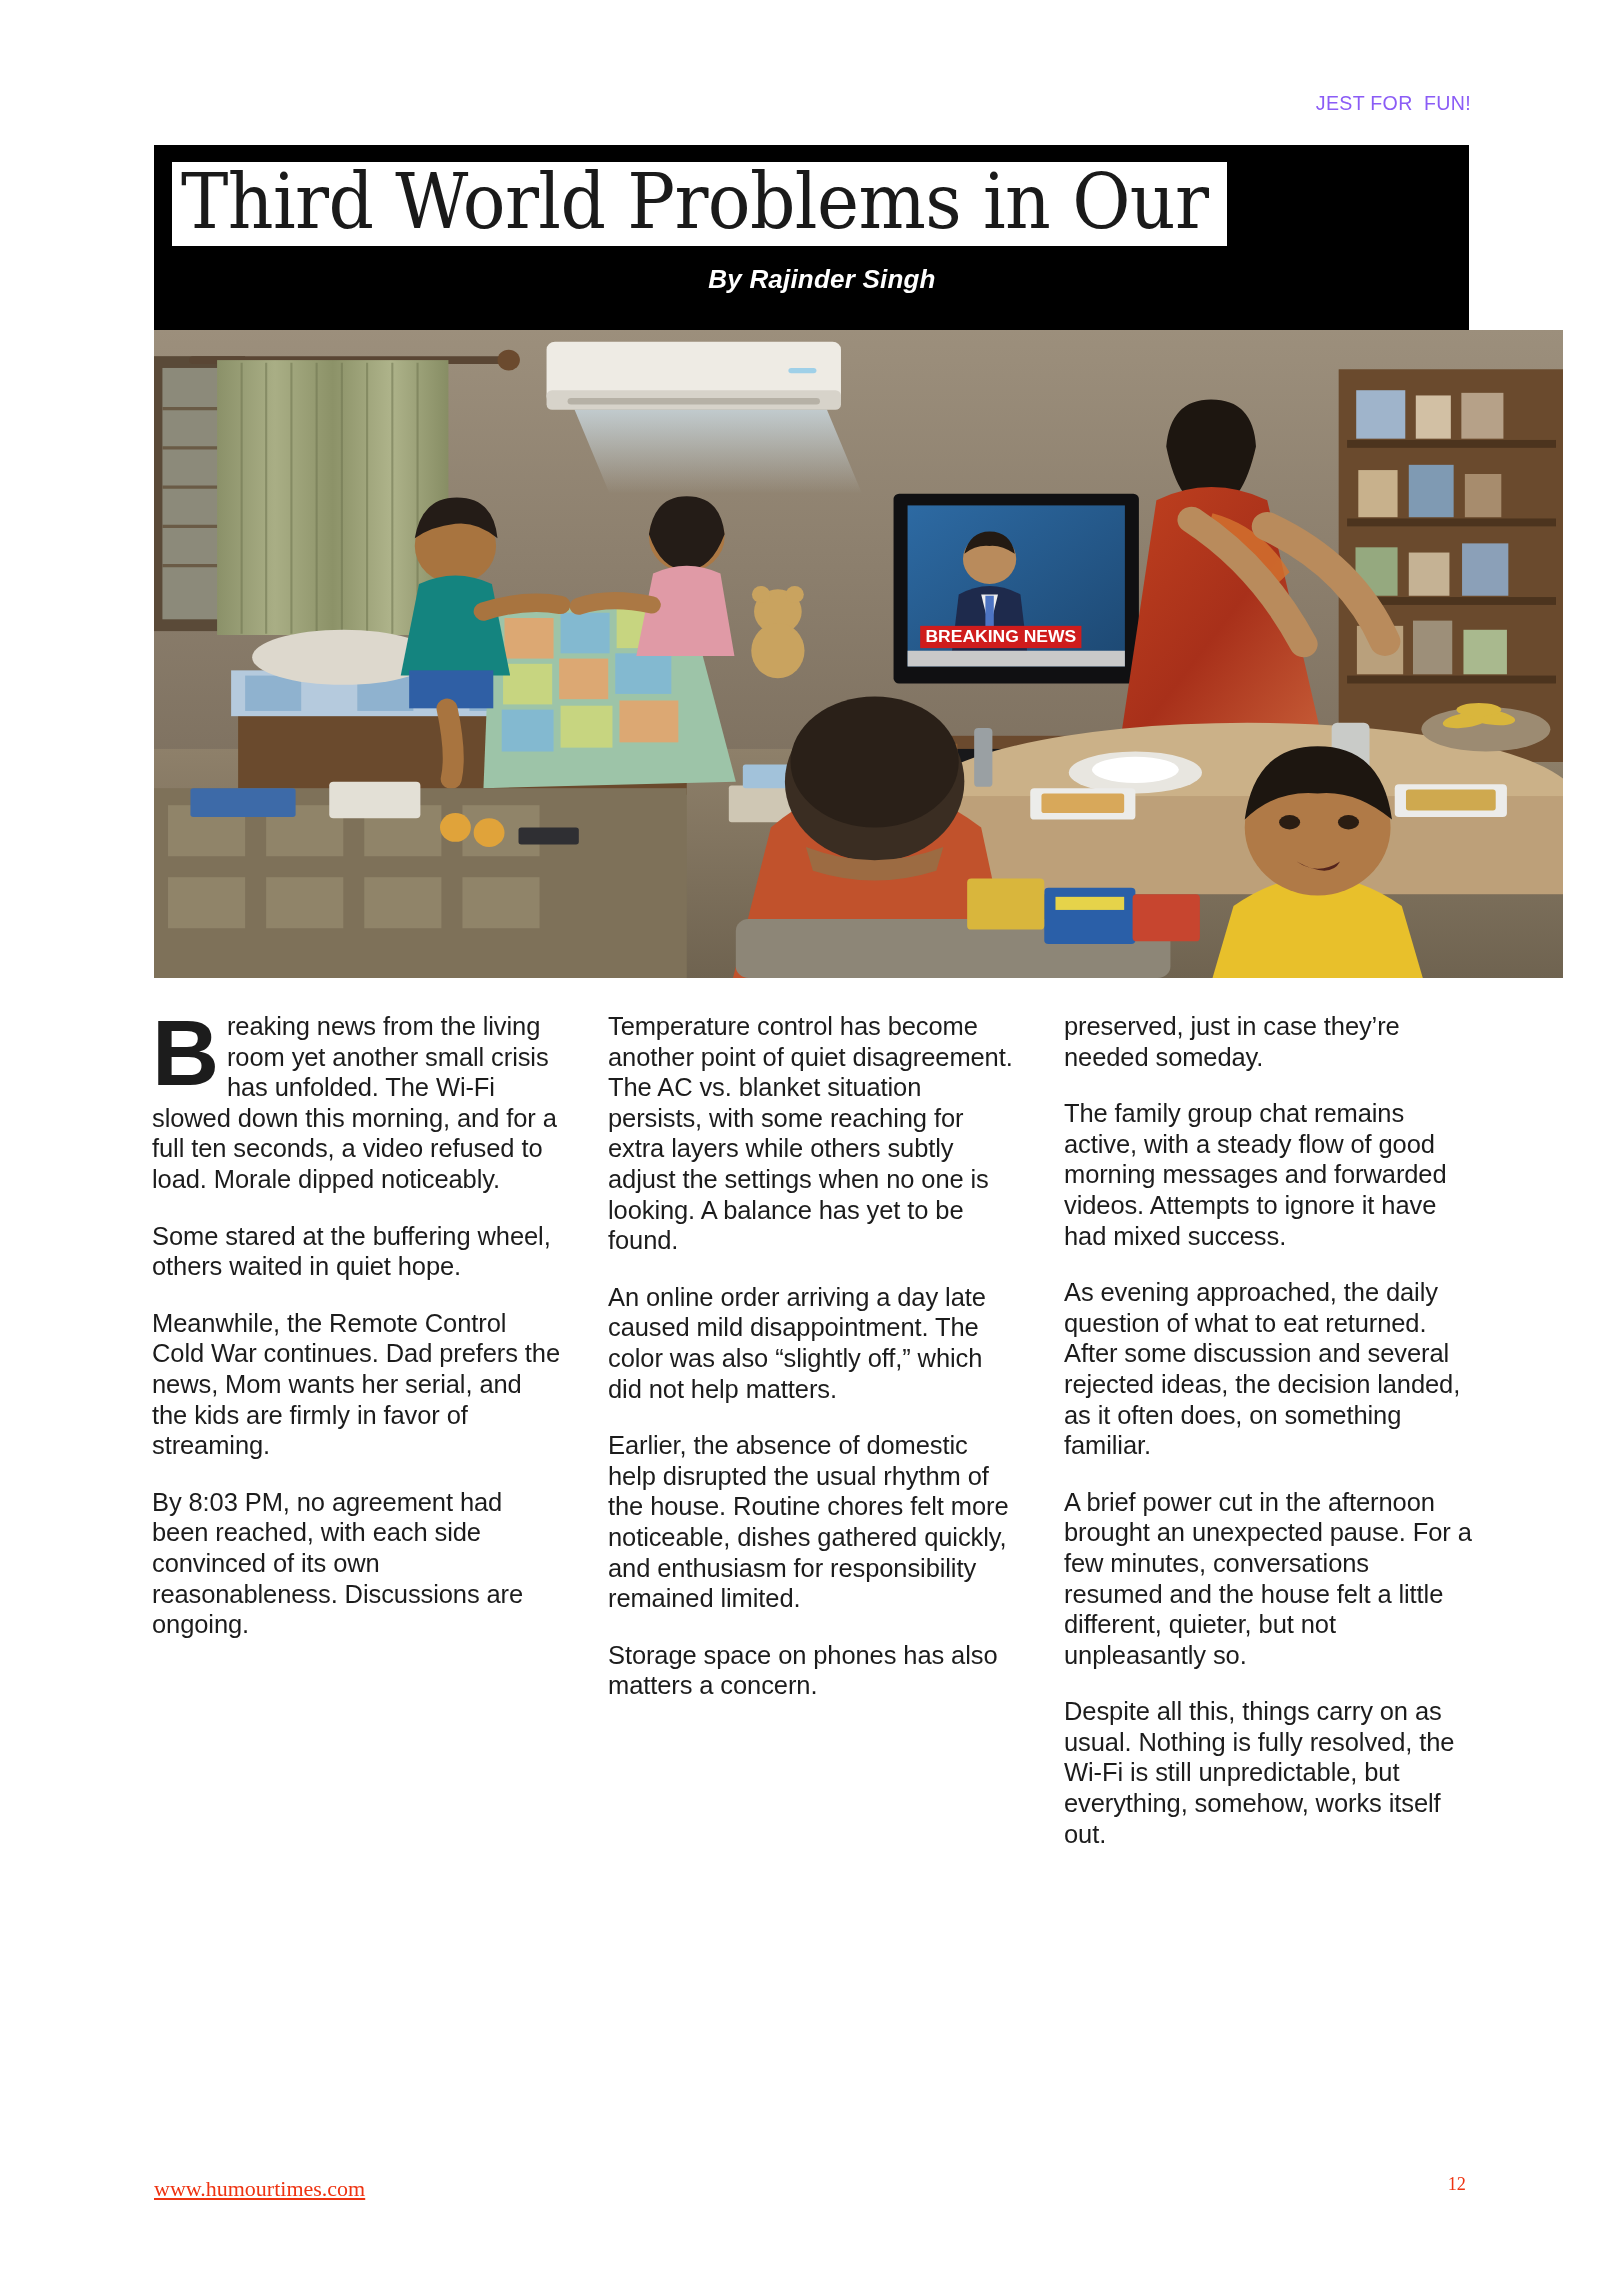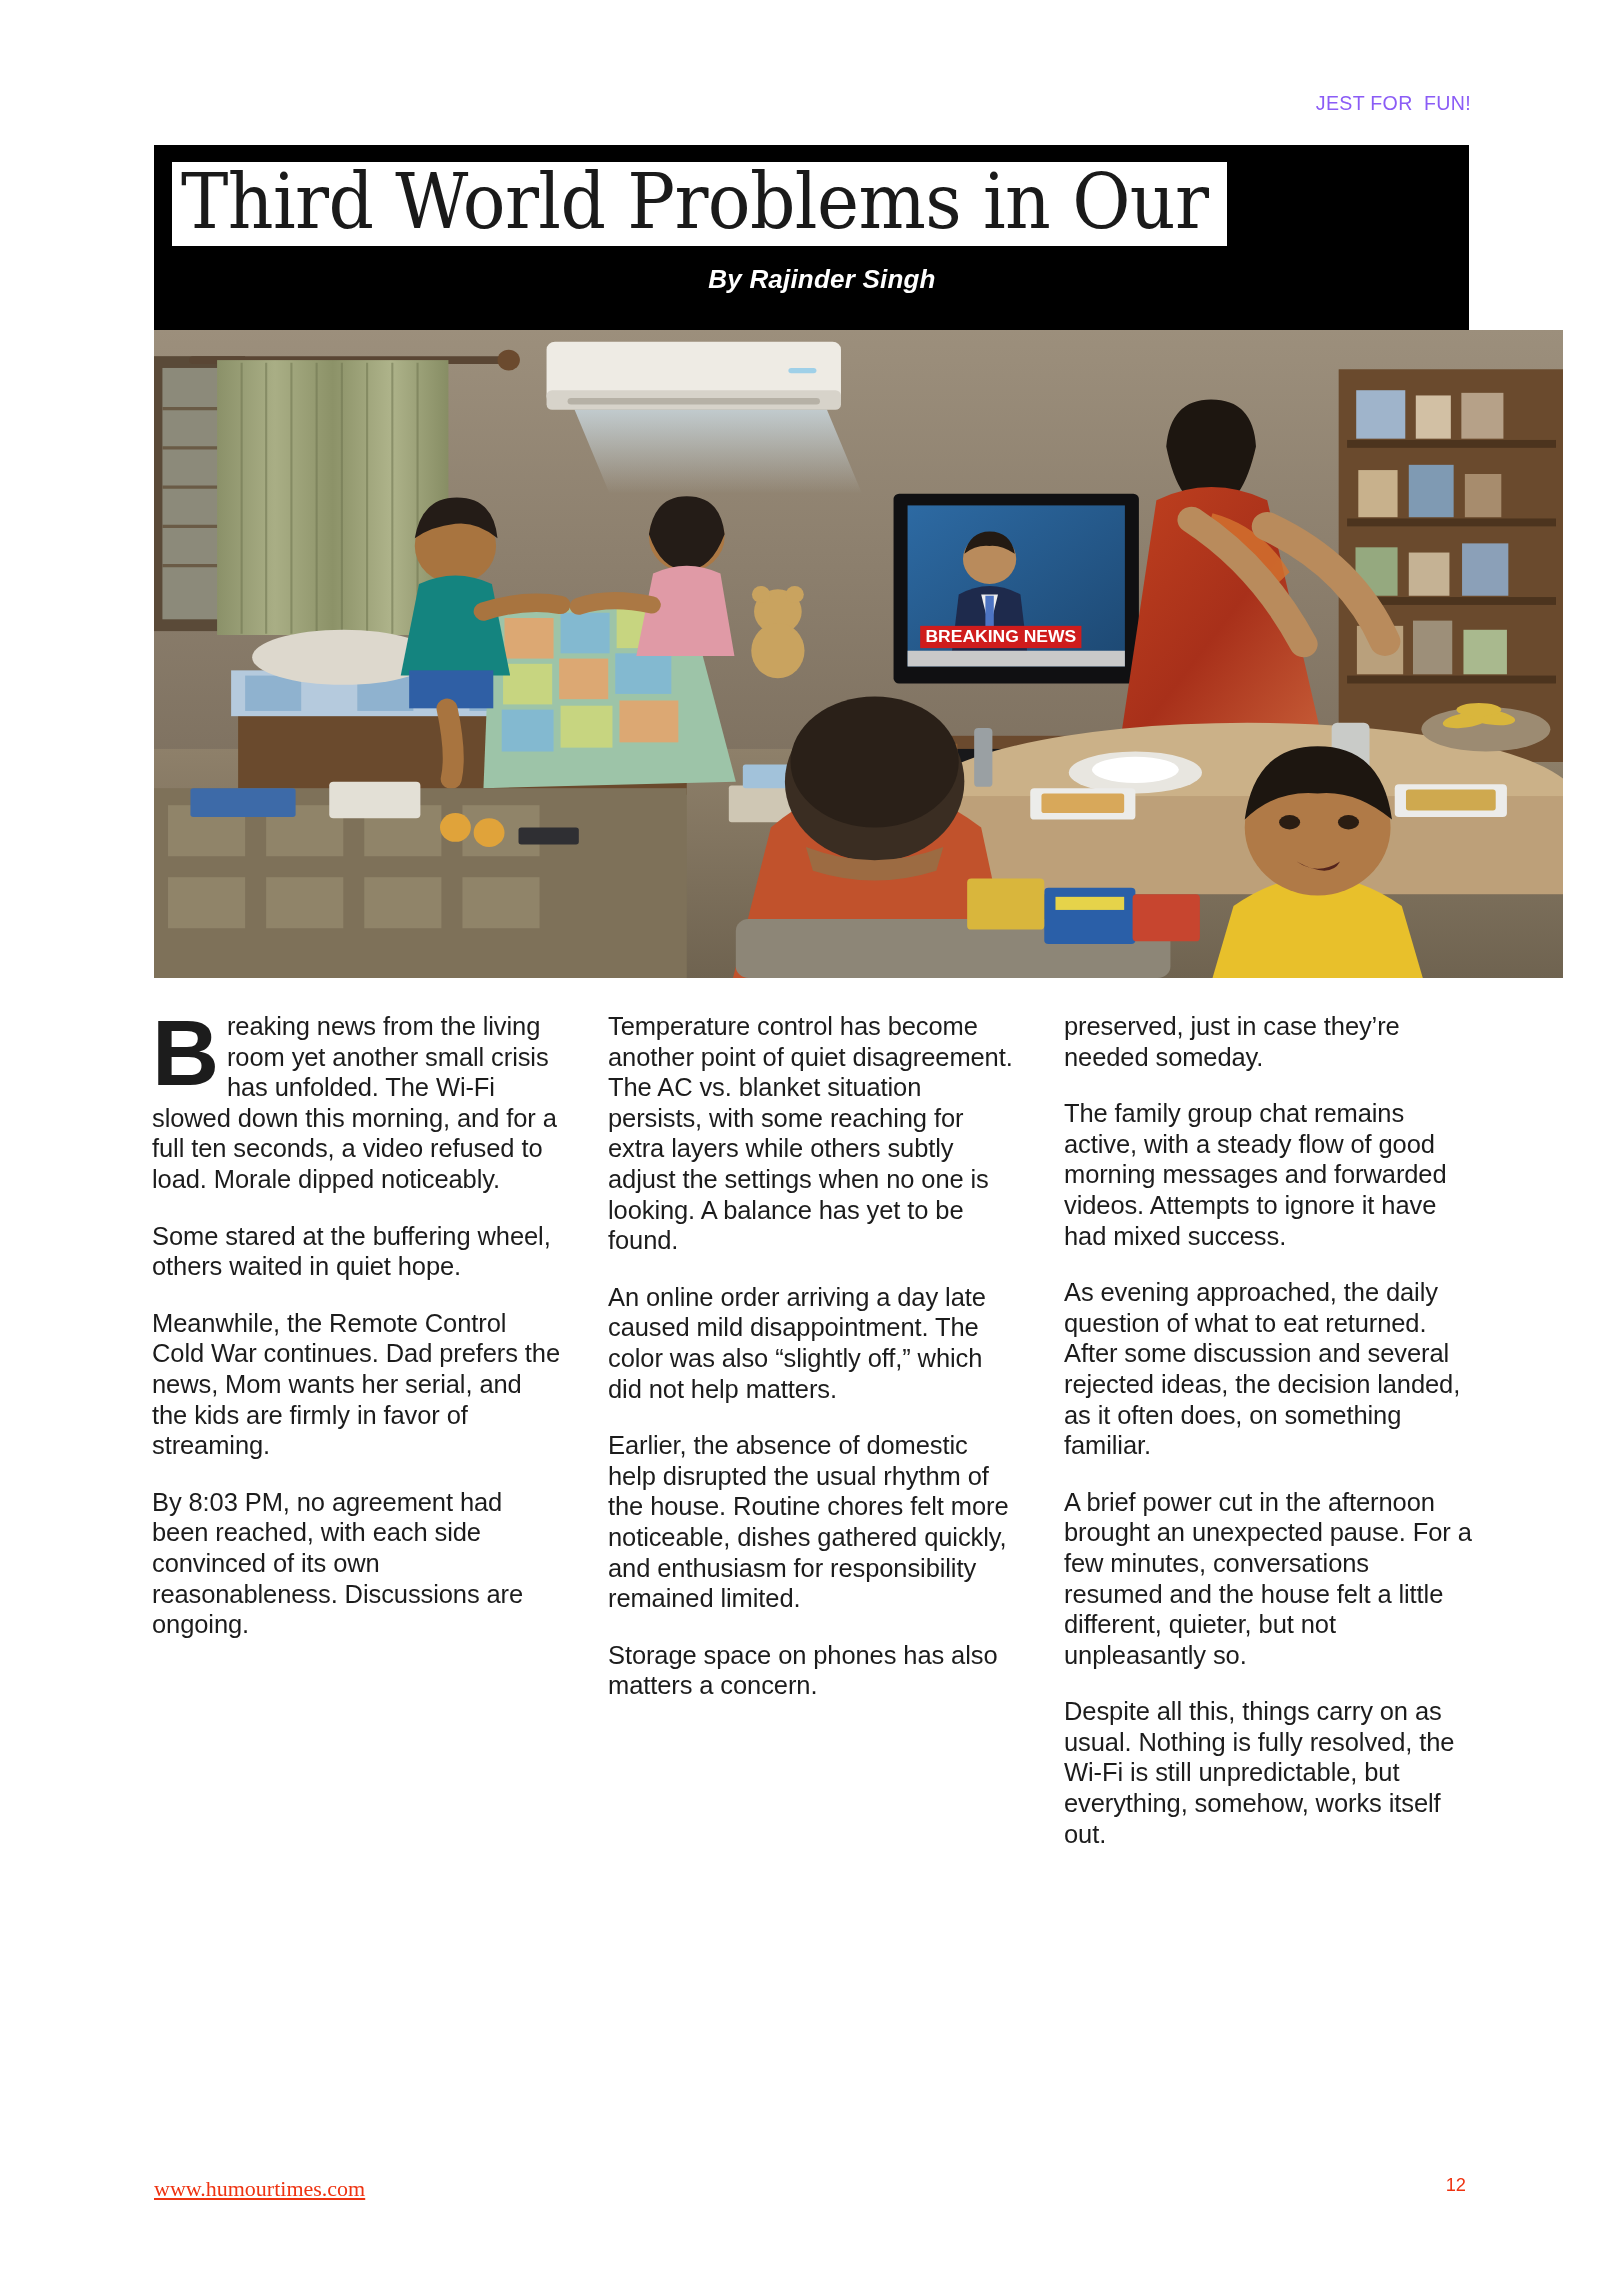--- a/index.html
+++ b/index.html
@@ -108,20 +108,21 @@
     font-size:22px;
     color:#ee3311;
     text-decoration:underline;
     font-family:Liberation Serif, serif;
   }
   .footer-page{
     position:absolute;
     right:157px; top:2174px;
     font-size:18.3px;
     color:#ee3311;
+    font-family:Liberation Serif, serif;
   }
 </style>
 </head>
 <body>
 
 <div class="kicker">JEST FOR  FUN!</div>
 
 <div class="masthead">
   <div class="title-band">
     <div class="title-text" style="transform: translateY(-52%) scaleX(0.935891);">Third World Problems in Our Home</div>

